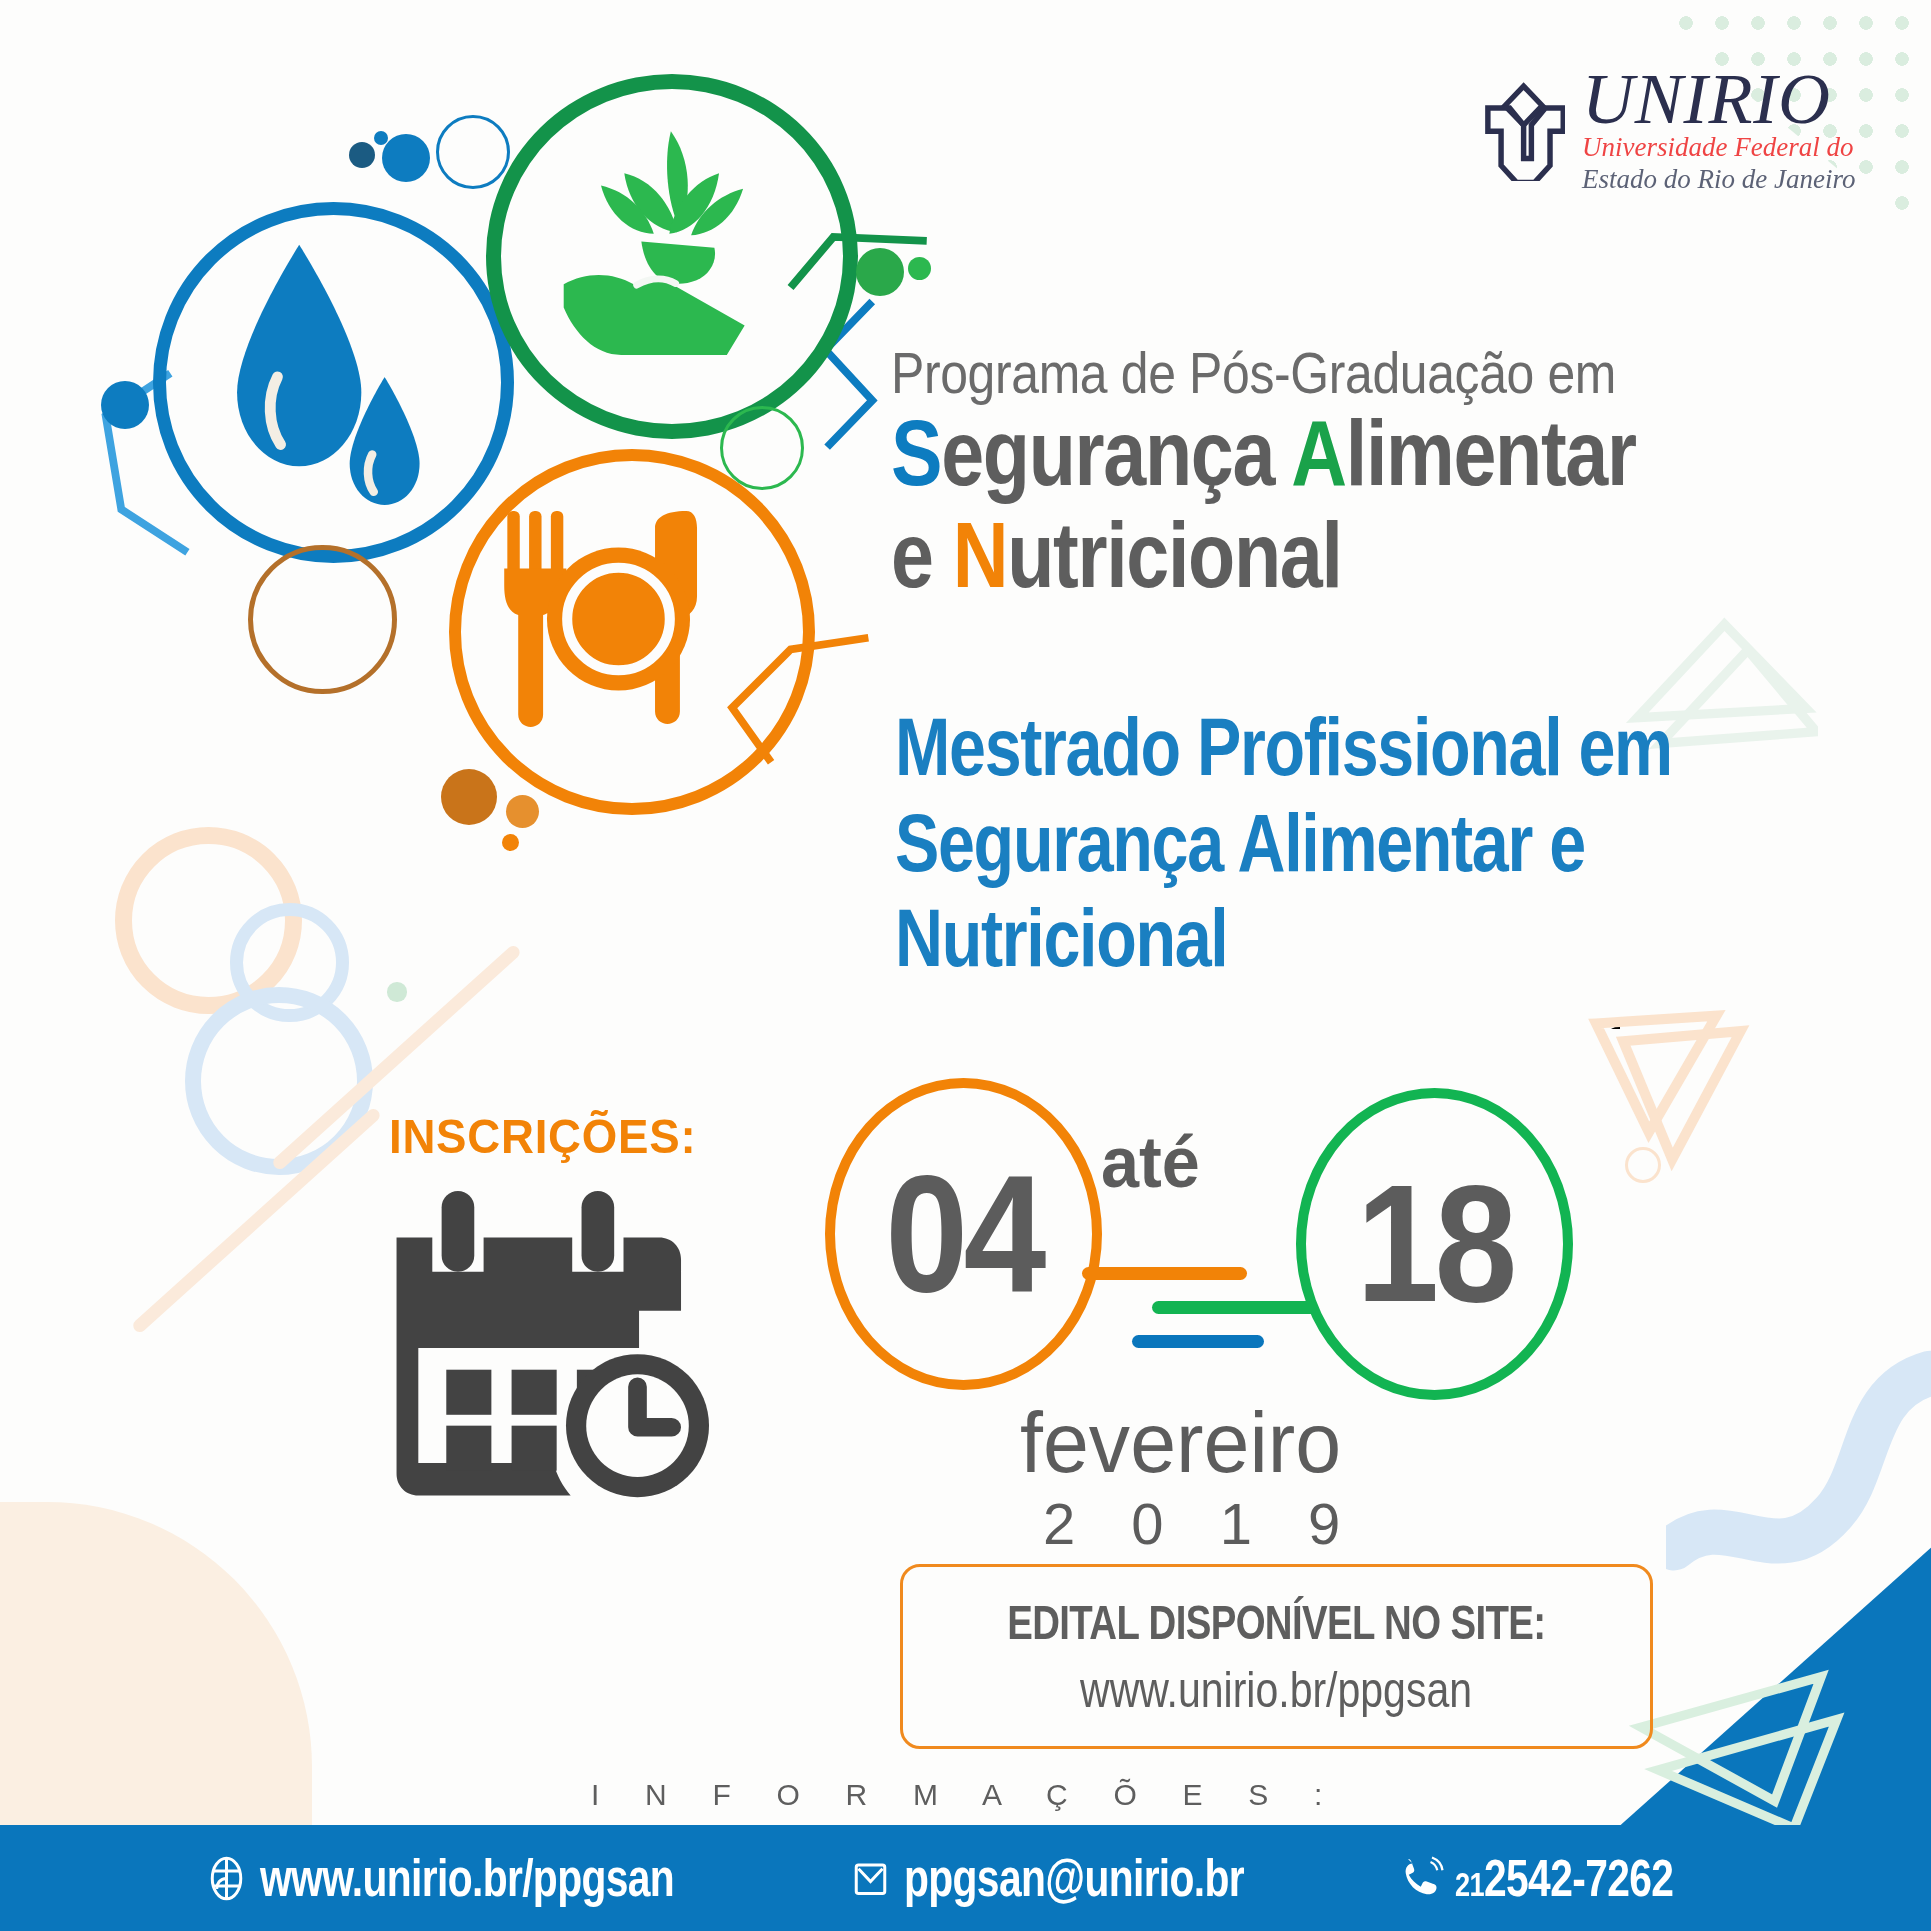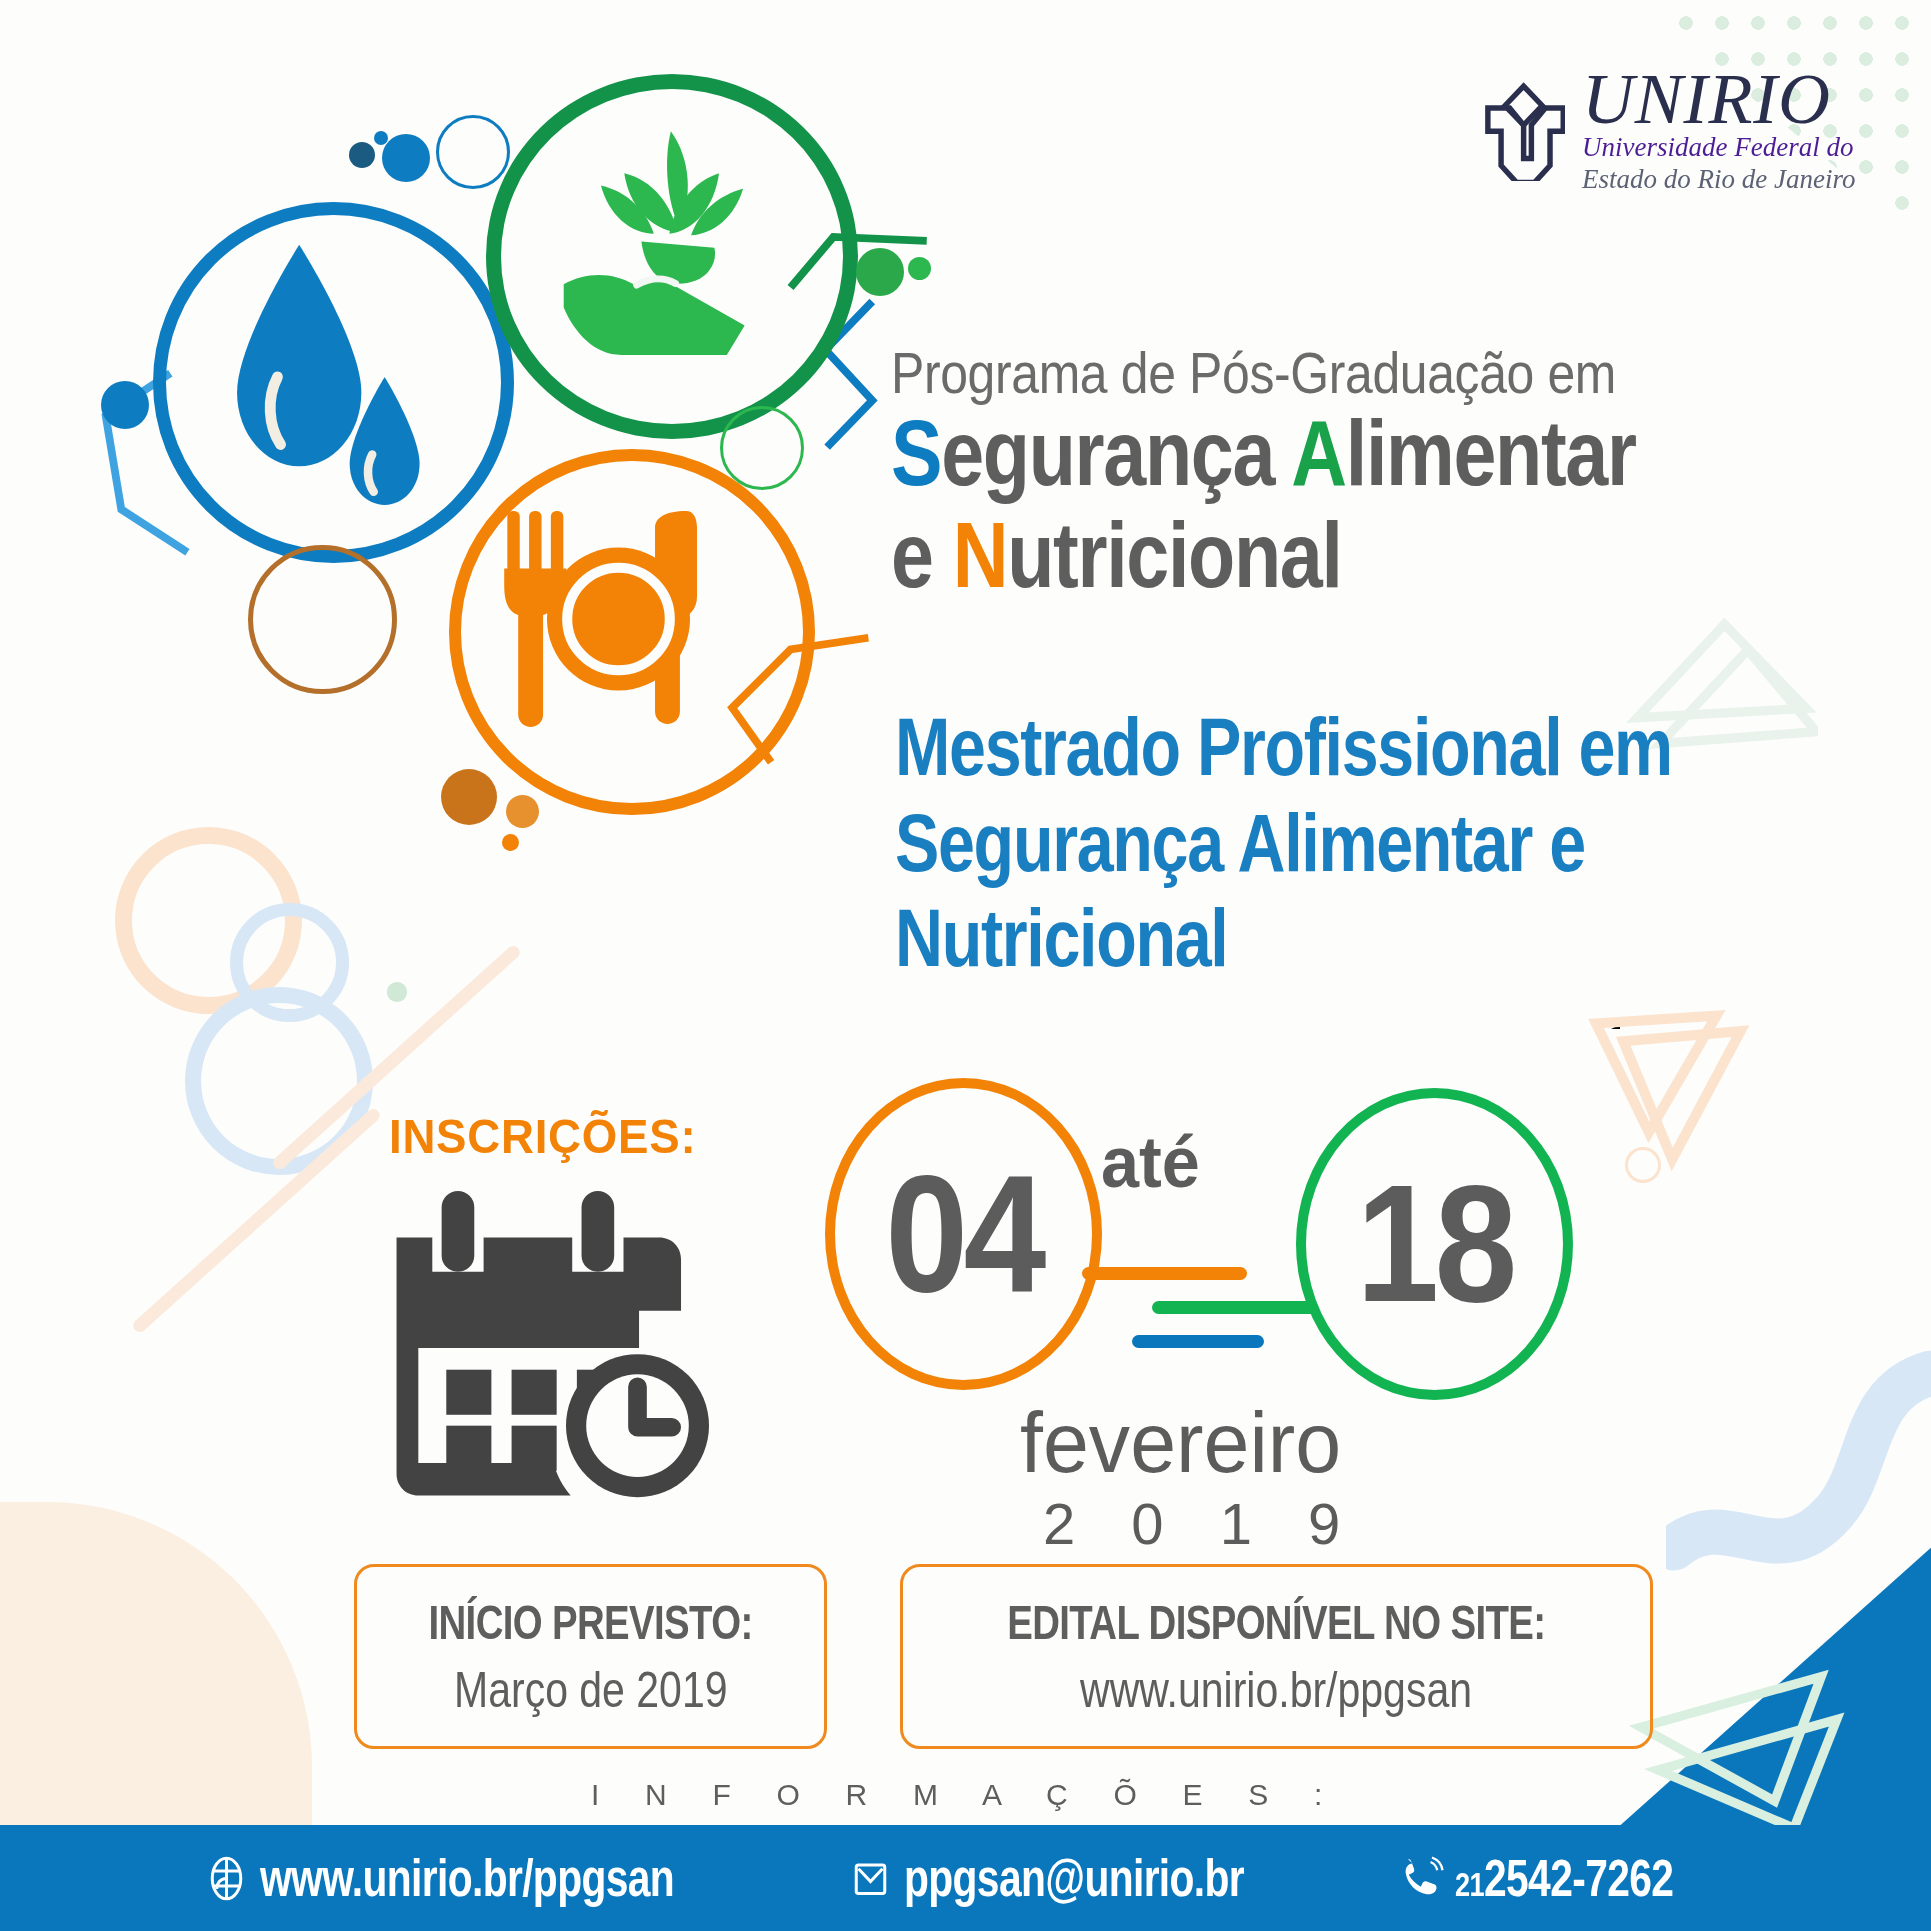--- a/index.html
+++ b/index.html
@@ -172,21 +172,21 @@
 
   <div class="abs" style="left:1483px;top:66px;display:flex;align-items:center;gap:17px;font-style:italic;">
     <svg width="82" height="101" viewBox="0 0 105 130">
       <g fill="none" stroke="#2b2f4e" stroke-width="7">
         <polygon points="52,8 76,33 52,58 28,33"></polygon>
         <path d="M6,36 h28 l18,22 v43 h10 V58 l18,-22 h23 v30 h-17 v44 l-20,22 h-23 l-20,-22 V66 H6 Z"></path>
       </g>
     </svg>
     <div>
       <div style="font-family:'Liberation Serif',serif;font-size:72px;color:#2b2f4e;line-height:.92;letter-spacing:0.8px;">UNIRIO</div>
-      <div style="font-family:'Liberation Serif',serif;font-size:27px;color:#4c1d95;line-height:1.18;">Universidade Federal do</div>
+      <div style="font-family:'Liberation Serif',serif;font-size:27px;color:#ef4444;line-height:1.18;">Universidade Federal do</div>
       <div style="font-family:'Liberation Serif',serif;font-size:27px;color:#5c6276;line-height:1.18;">Estado do Rio de Janeiro</div>
     </div>
   </div>
 
   <svg class="abs" style="left:86px;top:93px;" width="841" height="786" viewBox="0 0 1080 1010">
     <polyline points="1010,268 950,330 1010,395 952,455" fill="none" stroke="#0d7cc0" stroke-width="10"></polyline>
     <polyline points="1080,190 960,185 905,250" fill="none" stroke="#13934a" stroke-width="10"></polyline>
     <polyline points="108,360 25,415 45,535 130,590" fill="none" stroke="#3ea3e0" stroke-width="10"></polyline>
     <polyline points="1005,700 905,715 830,790 880,860" fill="none" stroke="#f28307" stroke-width="10"></polyline>
   </svg>
@@ -280,24 +280,20 @@
   <div class="abs datecircle" id="c18">
     <span class="dnum">18</span>
   </div>
   <div class="abs connbar" id="bar-o"></div>
   <div class="abs connbar" id="bar-g"></div>
   <div class="abs connbar" id="bar-b"></div>
 
   <div class="abs" id="month">fevereiro</div>
   <div class="abs" id="year">2 0 1 9</div>
 
-  <div class="abs infobox" id="box1">
-    <div class="boxhead">INÍCIO PREVISTO:</div>
-    <div class="boxval">Março de 2019</div>
-  </div>
   <div class="abs infobox" id="box2">
     <div class="boxhead">EDITAL DISPONÍVEL NO SITE:</div>
     <div class="boxval">www.unirio.br/ppgsan</div>
   </div>
 
   <div class="abs" id="informacoes">I N F O R M A Ç Õ E S :</div>
 
   <div class="abs" id="footer">
     <div class="fitem">
       <svg class="ficon" viewBox="0 0 60 60">

